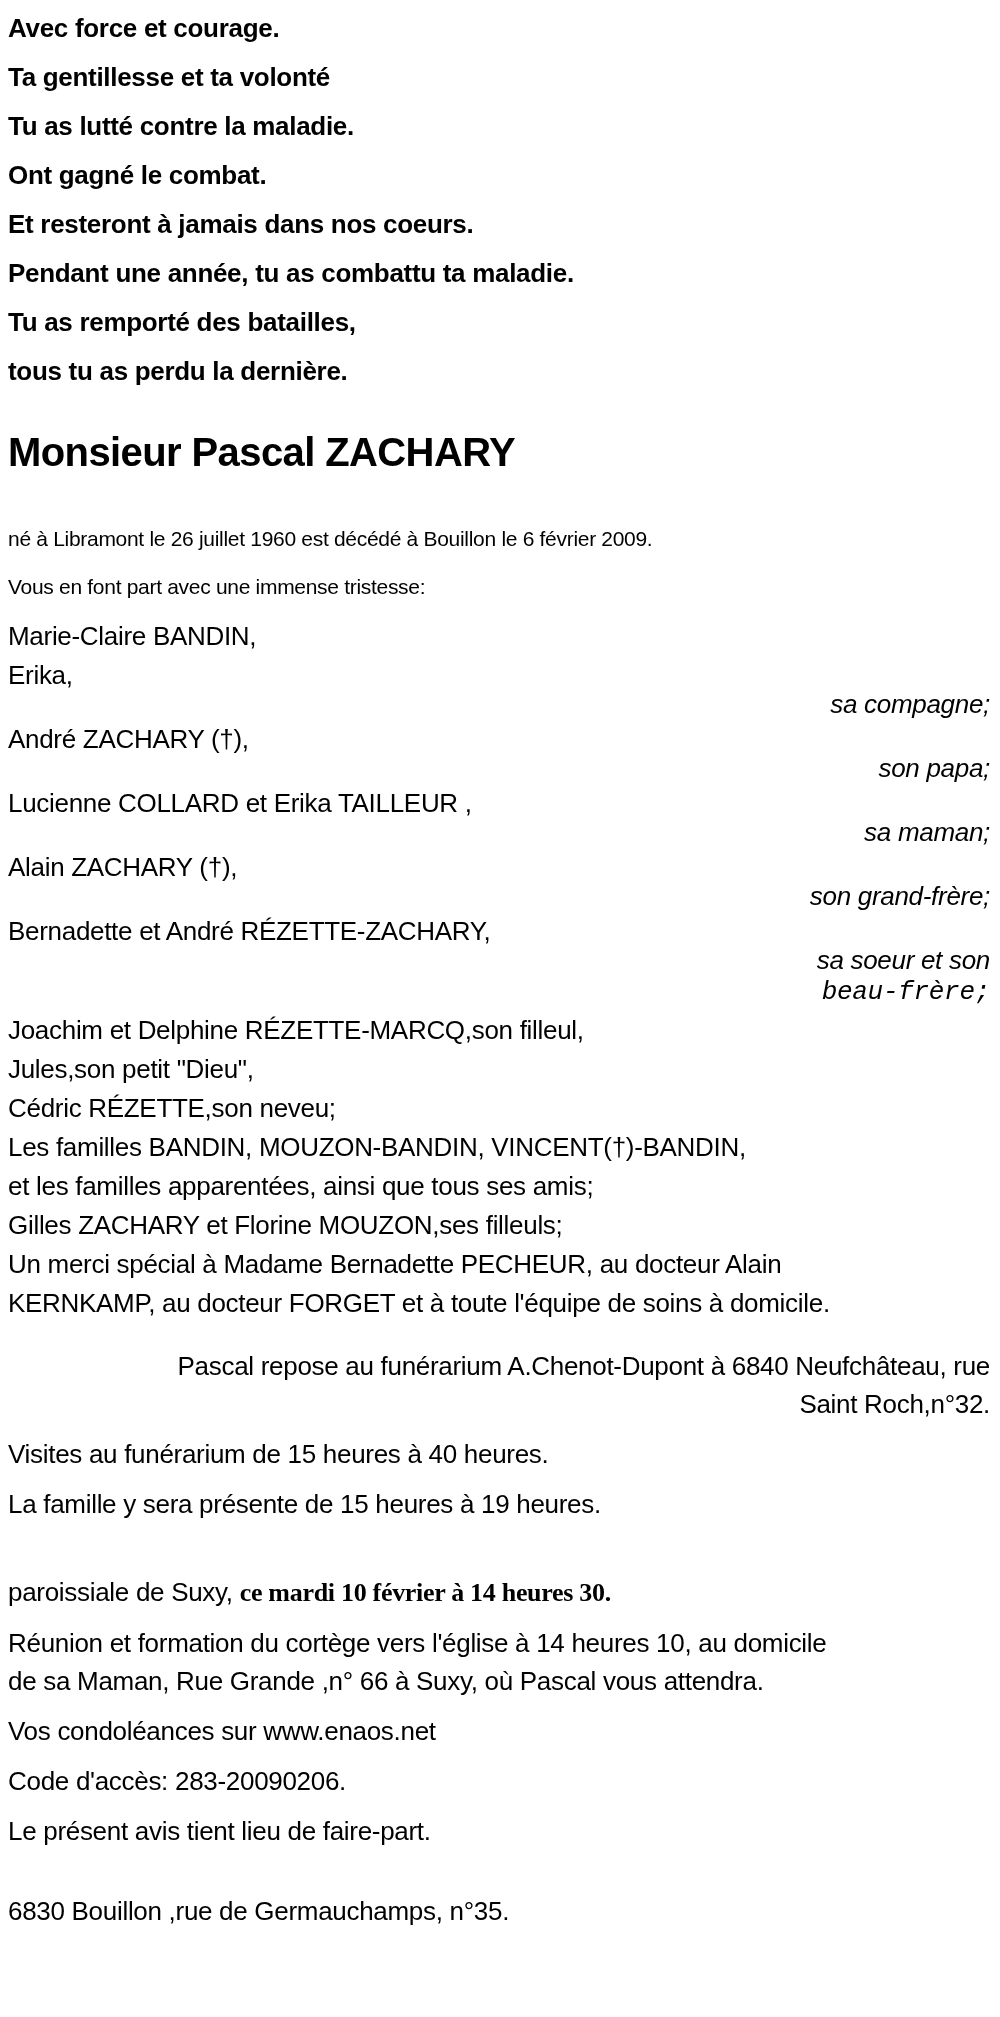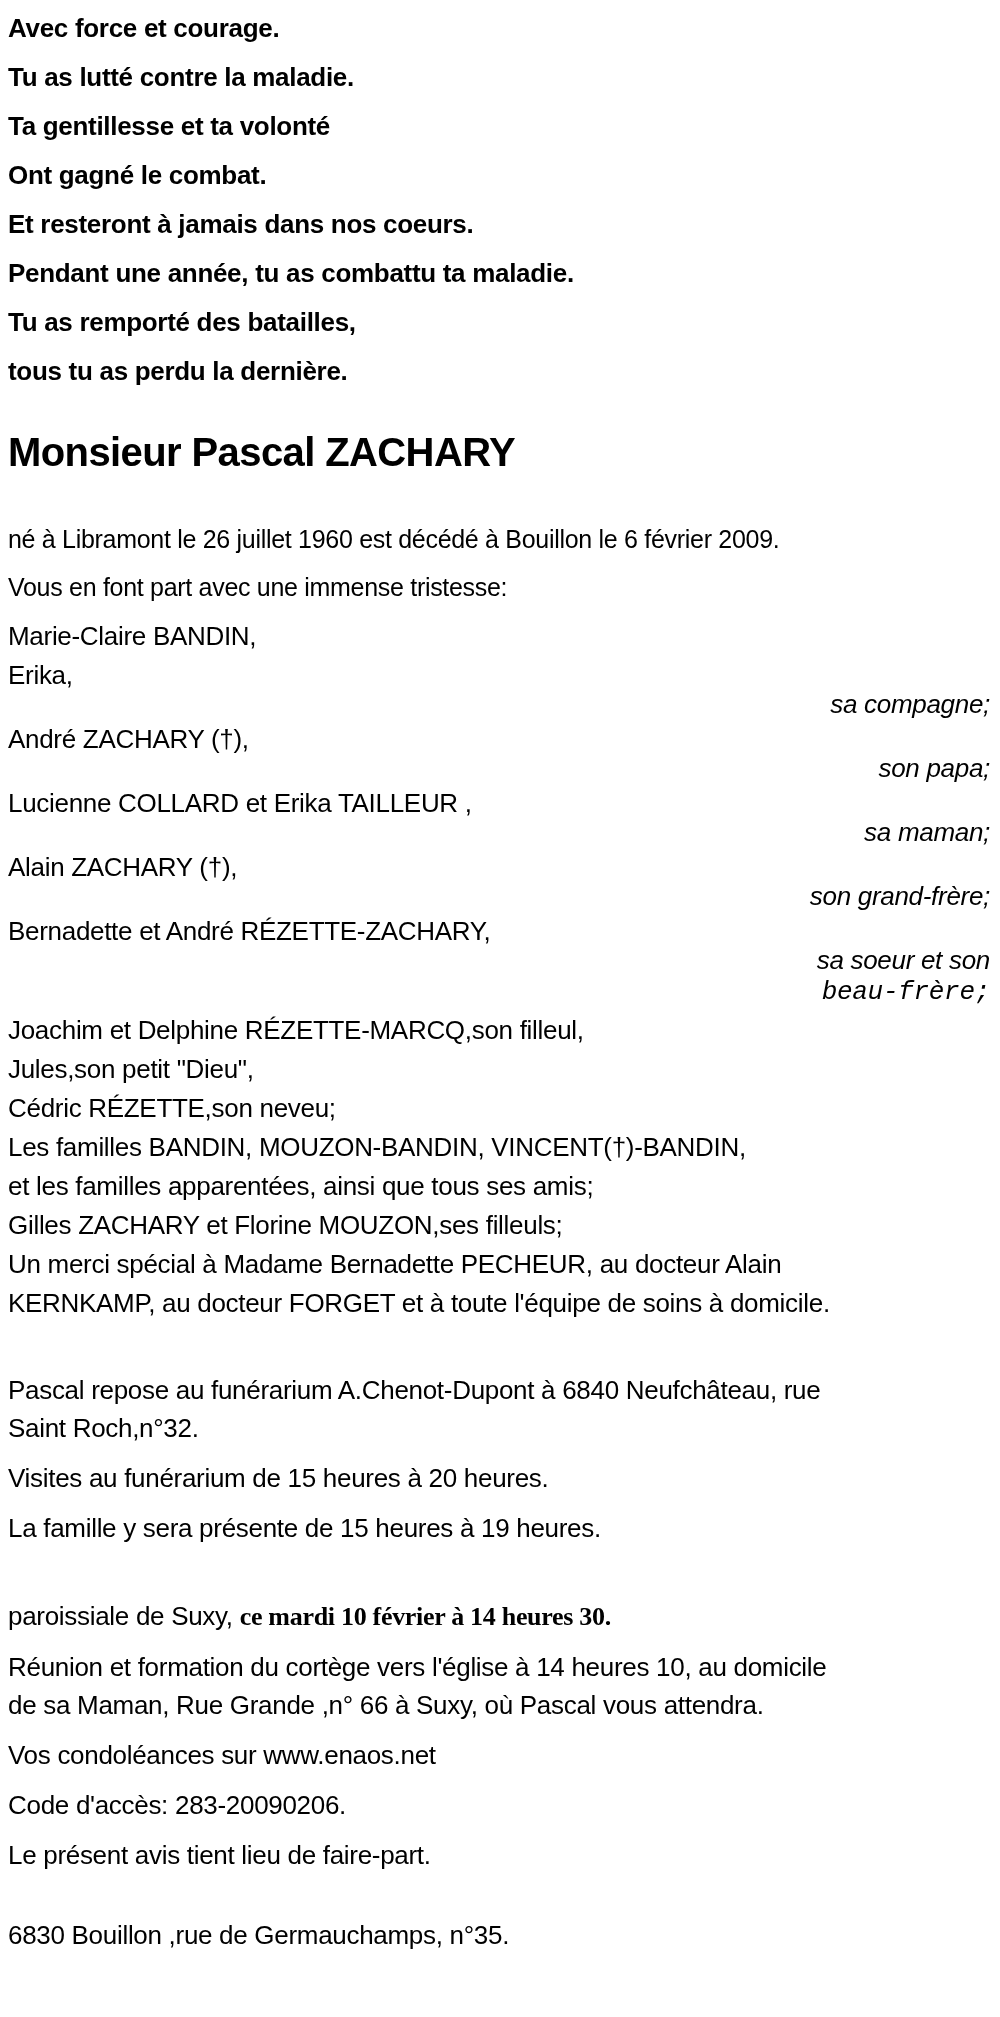--- a/index.html
+++ b/index.html
@@ -26,21 +26,21 @@
   .title {
     margin: 33px 0 0 0;
     font-size: 40px;
     line-height: 46px;
     font-weight: 700;
     letter-spacing: -0.6px;
     white-space: nowrap;
   }
 
   .line {
-    font-size: 25px;
+    font-size: 21px;
     line-height: 40px;
     white-space: nowrap;
   }
   .intro-1 { margin-top: 44px; }
   .intro-2 { margin-top: 8px; }
 
   .family { margin-top: 10px; }
   .fam-name {
     font-size: 26px;
     line-height: 39px;
@@ -61,40 +61,40 @@
     font-size: 26px;
     line-height: 39px;
     white-space: nowrap;
   }
 
   .para {
     margin: 12px 0 0 0;
     font-size: 26px;
     line-height: 38px;
   }
-  .para.first { margin-top: 48px; }
+  .para.first { margin-top: 24px; text-align: right; }
   .para-line { white-space: nowrap; }
   .bold-inline { font-weight: 700; font-family: Liberation Serif, serif; }
 
   .footer-block { margin-top: 42px; }
   .footer-line {
     font-size: 26px;
     line-height: 38px;
     white-space: nowrap;
   }
 </style>
 </head>
 <body>
 
 <div>
 
   <section class="poem">
     <div class="poem-line">Avec force et courage.</div>
+    <div class="poem-line">Ta gentillesse et ta volonté</div>
     <div class="poem-line">Tu as lutté contre la maladie.</div>
-    <div class="poem-line">Ta gentillesse et ta volonté</div>
     <div class="poem-line">Ont gagné le combat.</div>
     <div class="poem-line">Et resteront à jamais dans nos coeurs.</div>
     <div class="poem-line">Pendant une année, tu as combattu ta maladie.</div>
     <div class="poem-line">Tu as remporté des batailles,</div>
     <div class="poem-line">tous tu as perdu la dernière.</div>
   </section>
 
   <h1 class="title">Monsieur Pascal ZACHARY</h1>
 
   <div class="line intro-1">né à Libramont le 26 juillet 1960 est décédé à Bouillon le 6 février 2009.</div>
@@ -129,21 +129,21 @@
     <div class="rel-line">Un merci spécial à Madame Bernadette PECHEUR, au docteur Alain</div>
     <div class="rel-line">KERNKAMP, au docteur FORGET et à toute l'équipe de soins à domicile.</div>
   </section>
 
   <section class="notices">
     <p class="para first">
       <span class="para-line">Pascal repose au funérarium A.Chenot-Dupont à 6840 Neufchâteau, rue</span><br>
       <span class="para-line">Saint Roch,n°32.</span>
     </p>
     <p class="para">
-      <span class="para-line">Visites au funérarium de 15 heures à 20 heures.</span>
+      <span class="para-line">Visites au funérarium de 15 heures à 40 heures.</span>
     </p>
     <p class="para">
       <span class="para-line">La famille y sera présente de 15 heures à 19 heures.</span>
     </p>
     <p class="para">
       <br>
       <span class="para-line"><span>paroissiale de Suxy, </span><span class="bold-inline">ce mardi 10 février à 14 heures 30.</span></span>
     </p>
     <p class="para">
       <span class="para-line">Réunion et formation du cortège vers l'église à 14 heures 10, au domicile</span><br>

